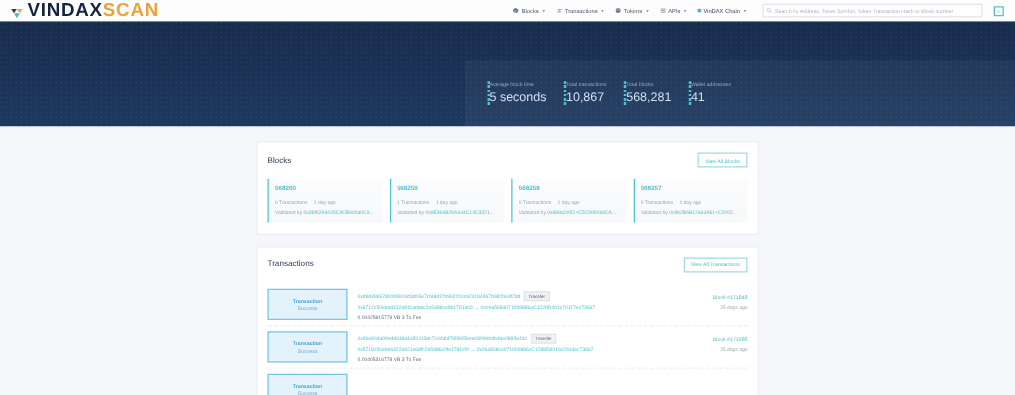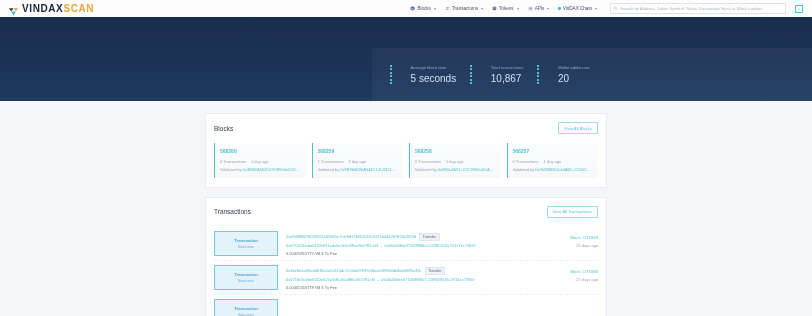--- a/index.html
+++ b/index.html
@@ -16,21 +16,21 @@
     background: #fdfdfe;
     display: flex;
     align-items: center;
     padding: 0 5px 0 8px;
     position: relative;
     z-index: 5;
   }
   .brand { display: flex; align-items: center; gap: 3px; }
   .brand-mark { width: 11px; height: 11px; display: block; }
   .brand-text {
-    font-size: 10px; font-weight: bold; letter-spacing: .6px;
+    font-size: 15px; font-weight: bold; letter-spacing: .6px;
     display: flex;
     justify-content: center;
   }
   .brand-a { color: #16233f; }
   .brand-b { color: #e8a33d; }
 
   .navitems {
     margin-left: auto;
     display: flex;
     align-items: center;
@@ -91,21 +91,21 @@
   .statsbox {
     position: absolute;
     left: 372px; top: 31px;
     width: 440px; height: 53px;
     background: rgba(255,255,255,.045);
     display: flex; align-items: center;
     padding-left: 18px;
     gap: 0;
   }
   .stat {
-    display: flex; align-items: stretch; gap: 19px;
+    display: flex; align-items: stretch; gap: 0;
     padding-right: 14px;
   }
   .stat .bar {
     width: 1.6px;
     background: repeating-linear-gradient(180deg,#4ec0cf 0 2px, transparent 2px 3.4px);
     flex: 0 0 auto;
   }
   .stat .txt { display: flex; flex-direction: column; gap: 3px; justify-content: center; }
   .stat .lbl { font-size: 4.2px; color: #8fa8c6; white-space: nowrap; }
   .stat .val { font-size: 10px; color: #cfe0f0; white-space: nowrap; }
@@ -291,26 +291,33 @@
     </div>
 
     <div class="stat">
       <span class="bar"></span>
       <span class="txt">
         <span class="lbl">Total transactions</span>
         <span class="val">10,867</span>
       </span>
     </div>
 
+    <div class="stat">
+      <span class="bar"></span>
+      <span class="txt">
+        <span class="lbl">Total blocks</span>
+        <span class="val">568,281</span>
+      </span>
+    </div>
 
     <div class="stat">
       <span class="bar"></span>
       <span class="txt">
         <span class="lbl">Wallet addresses</span>
-        <span class="val">20</span>
+        <span class="val">41</span>
       </span>
     </div>
   </div>
 </div>
 
 <div class="content">
 
   <div class="panel">
     <div class="panel-head">
       <span class="panel-title">Blocks</span>

